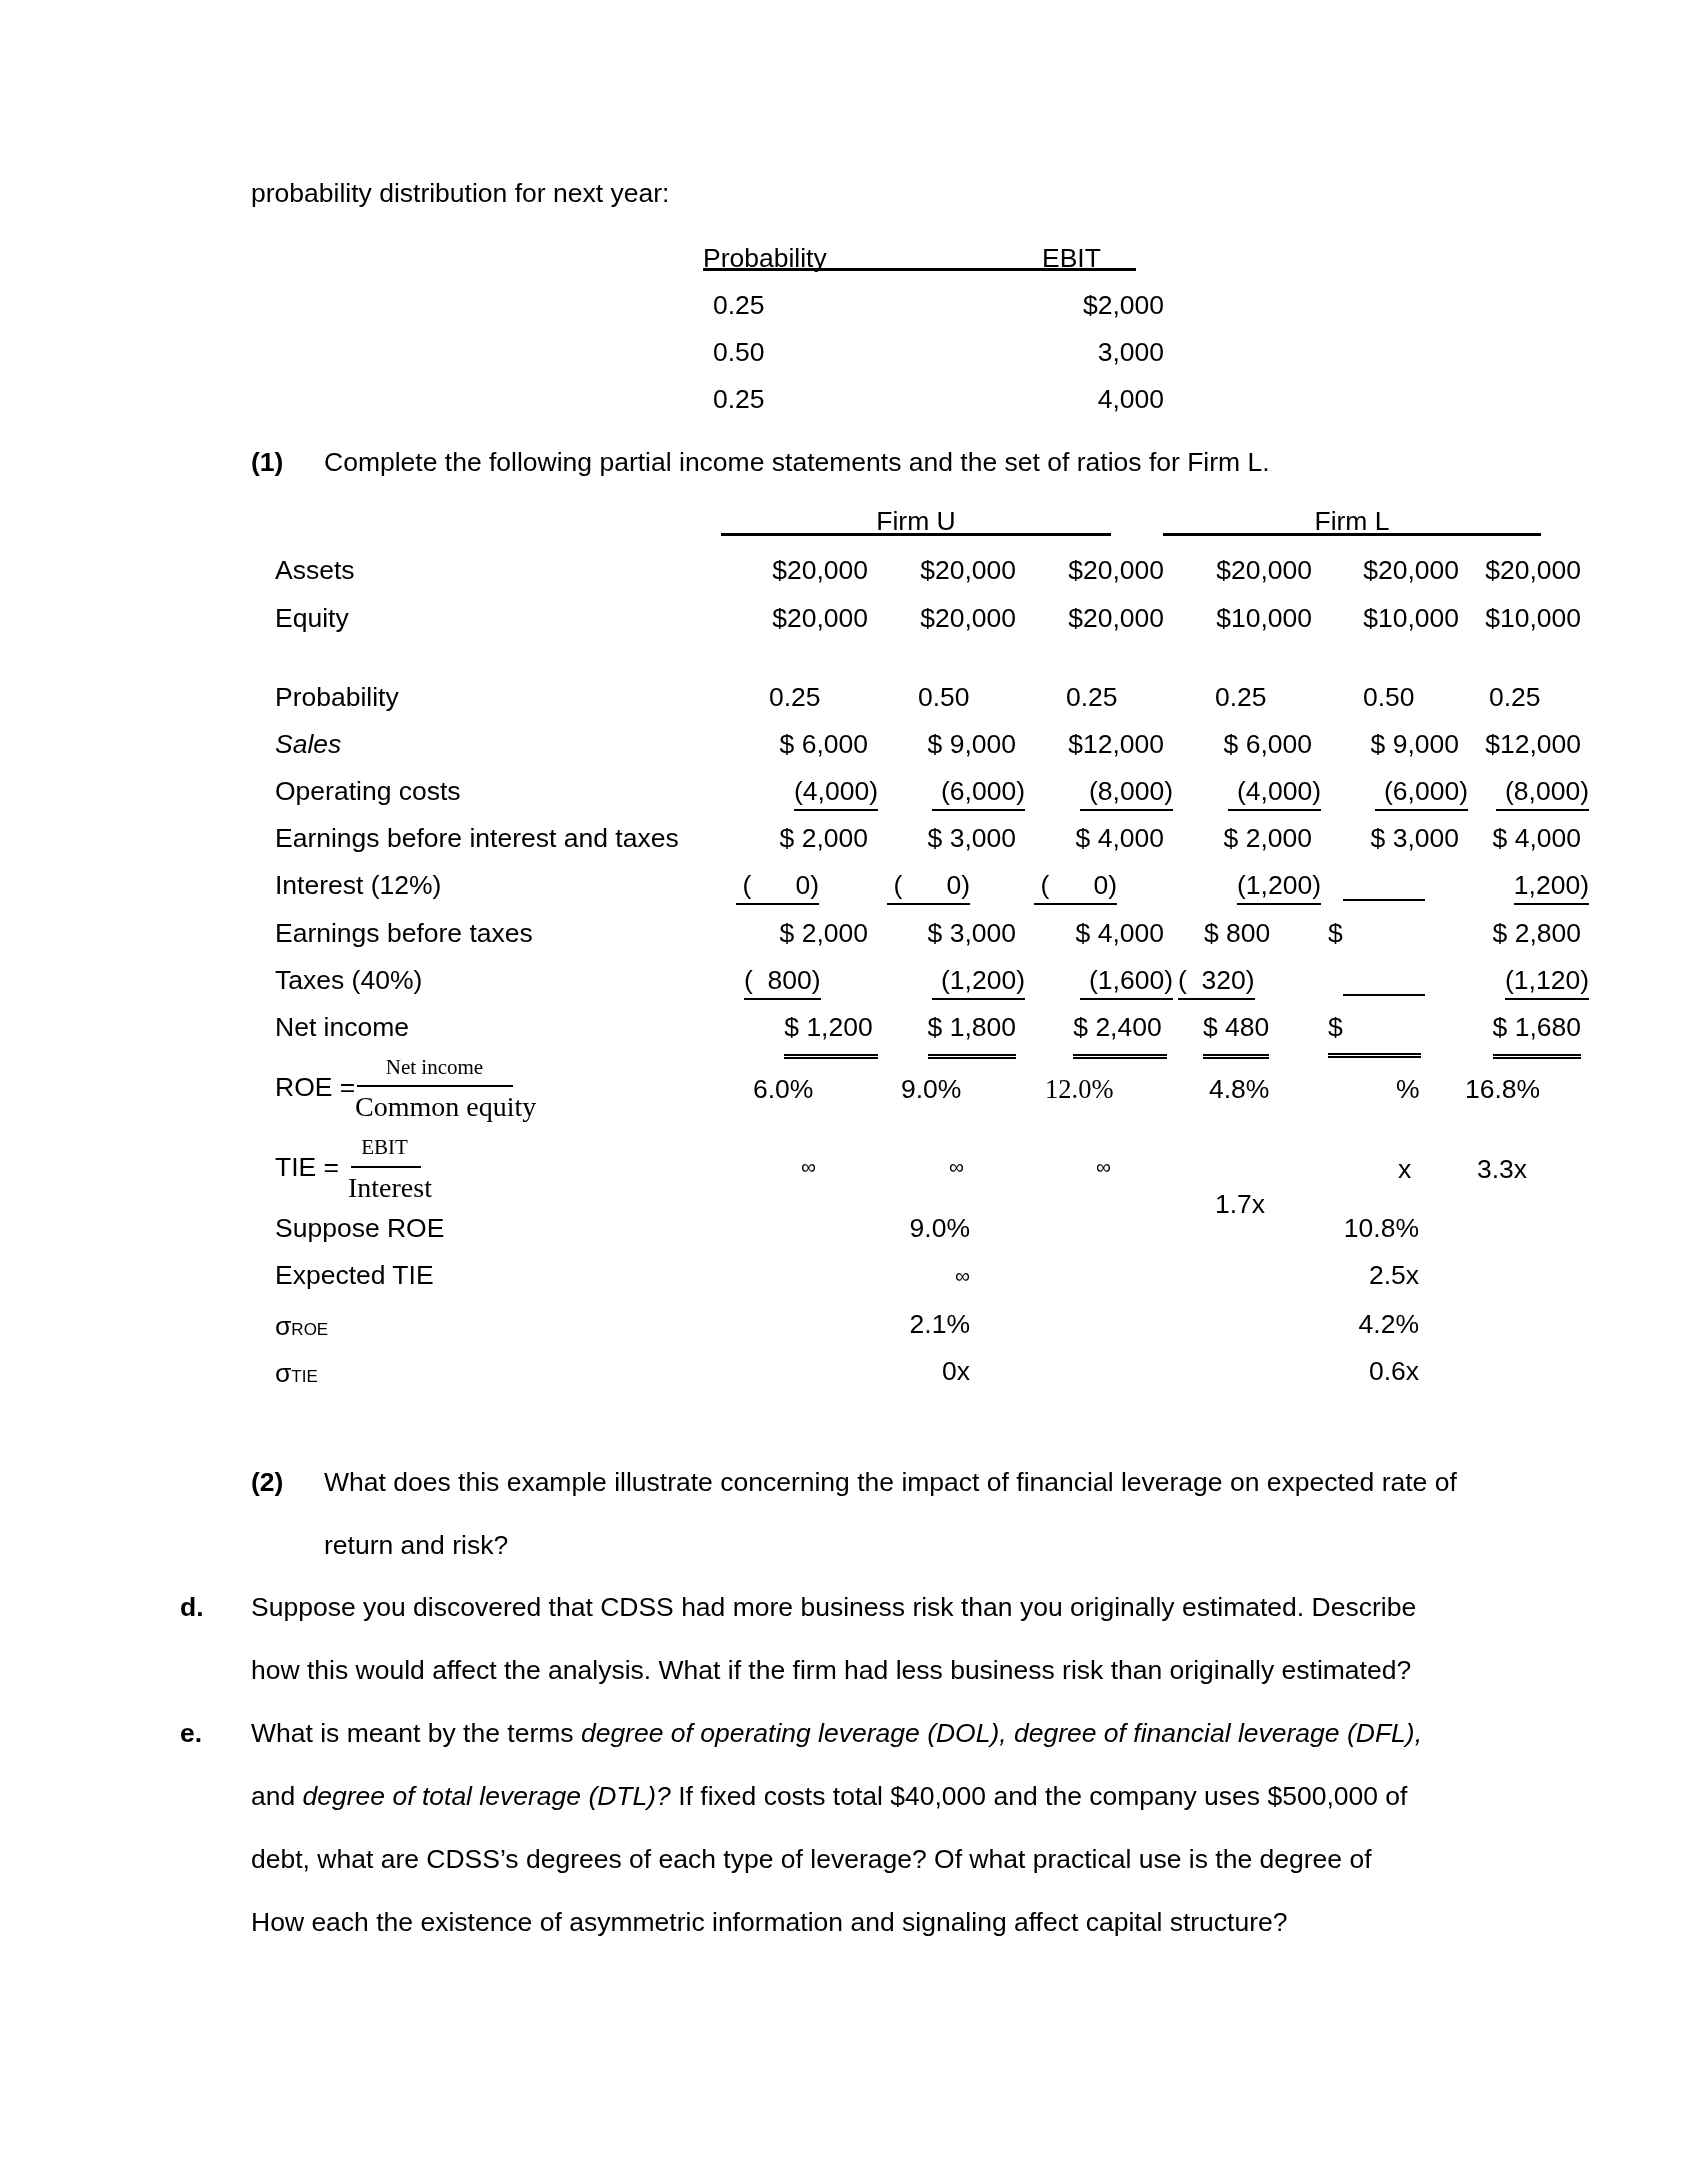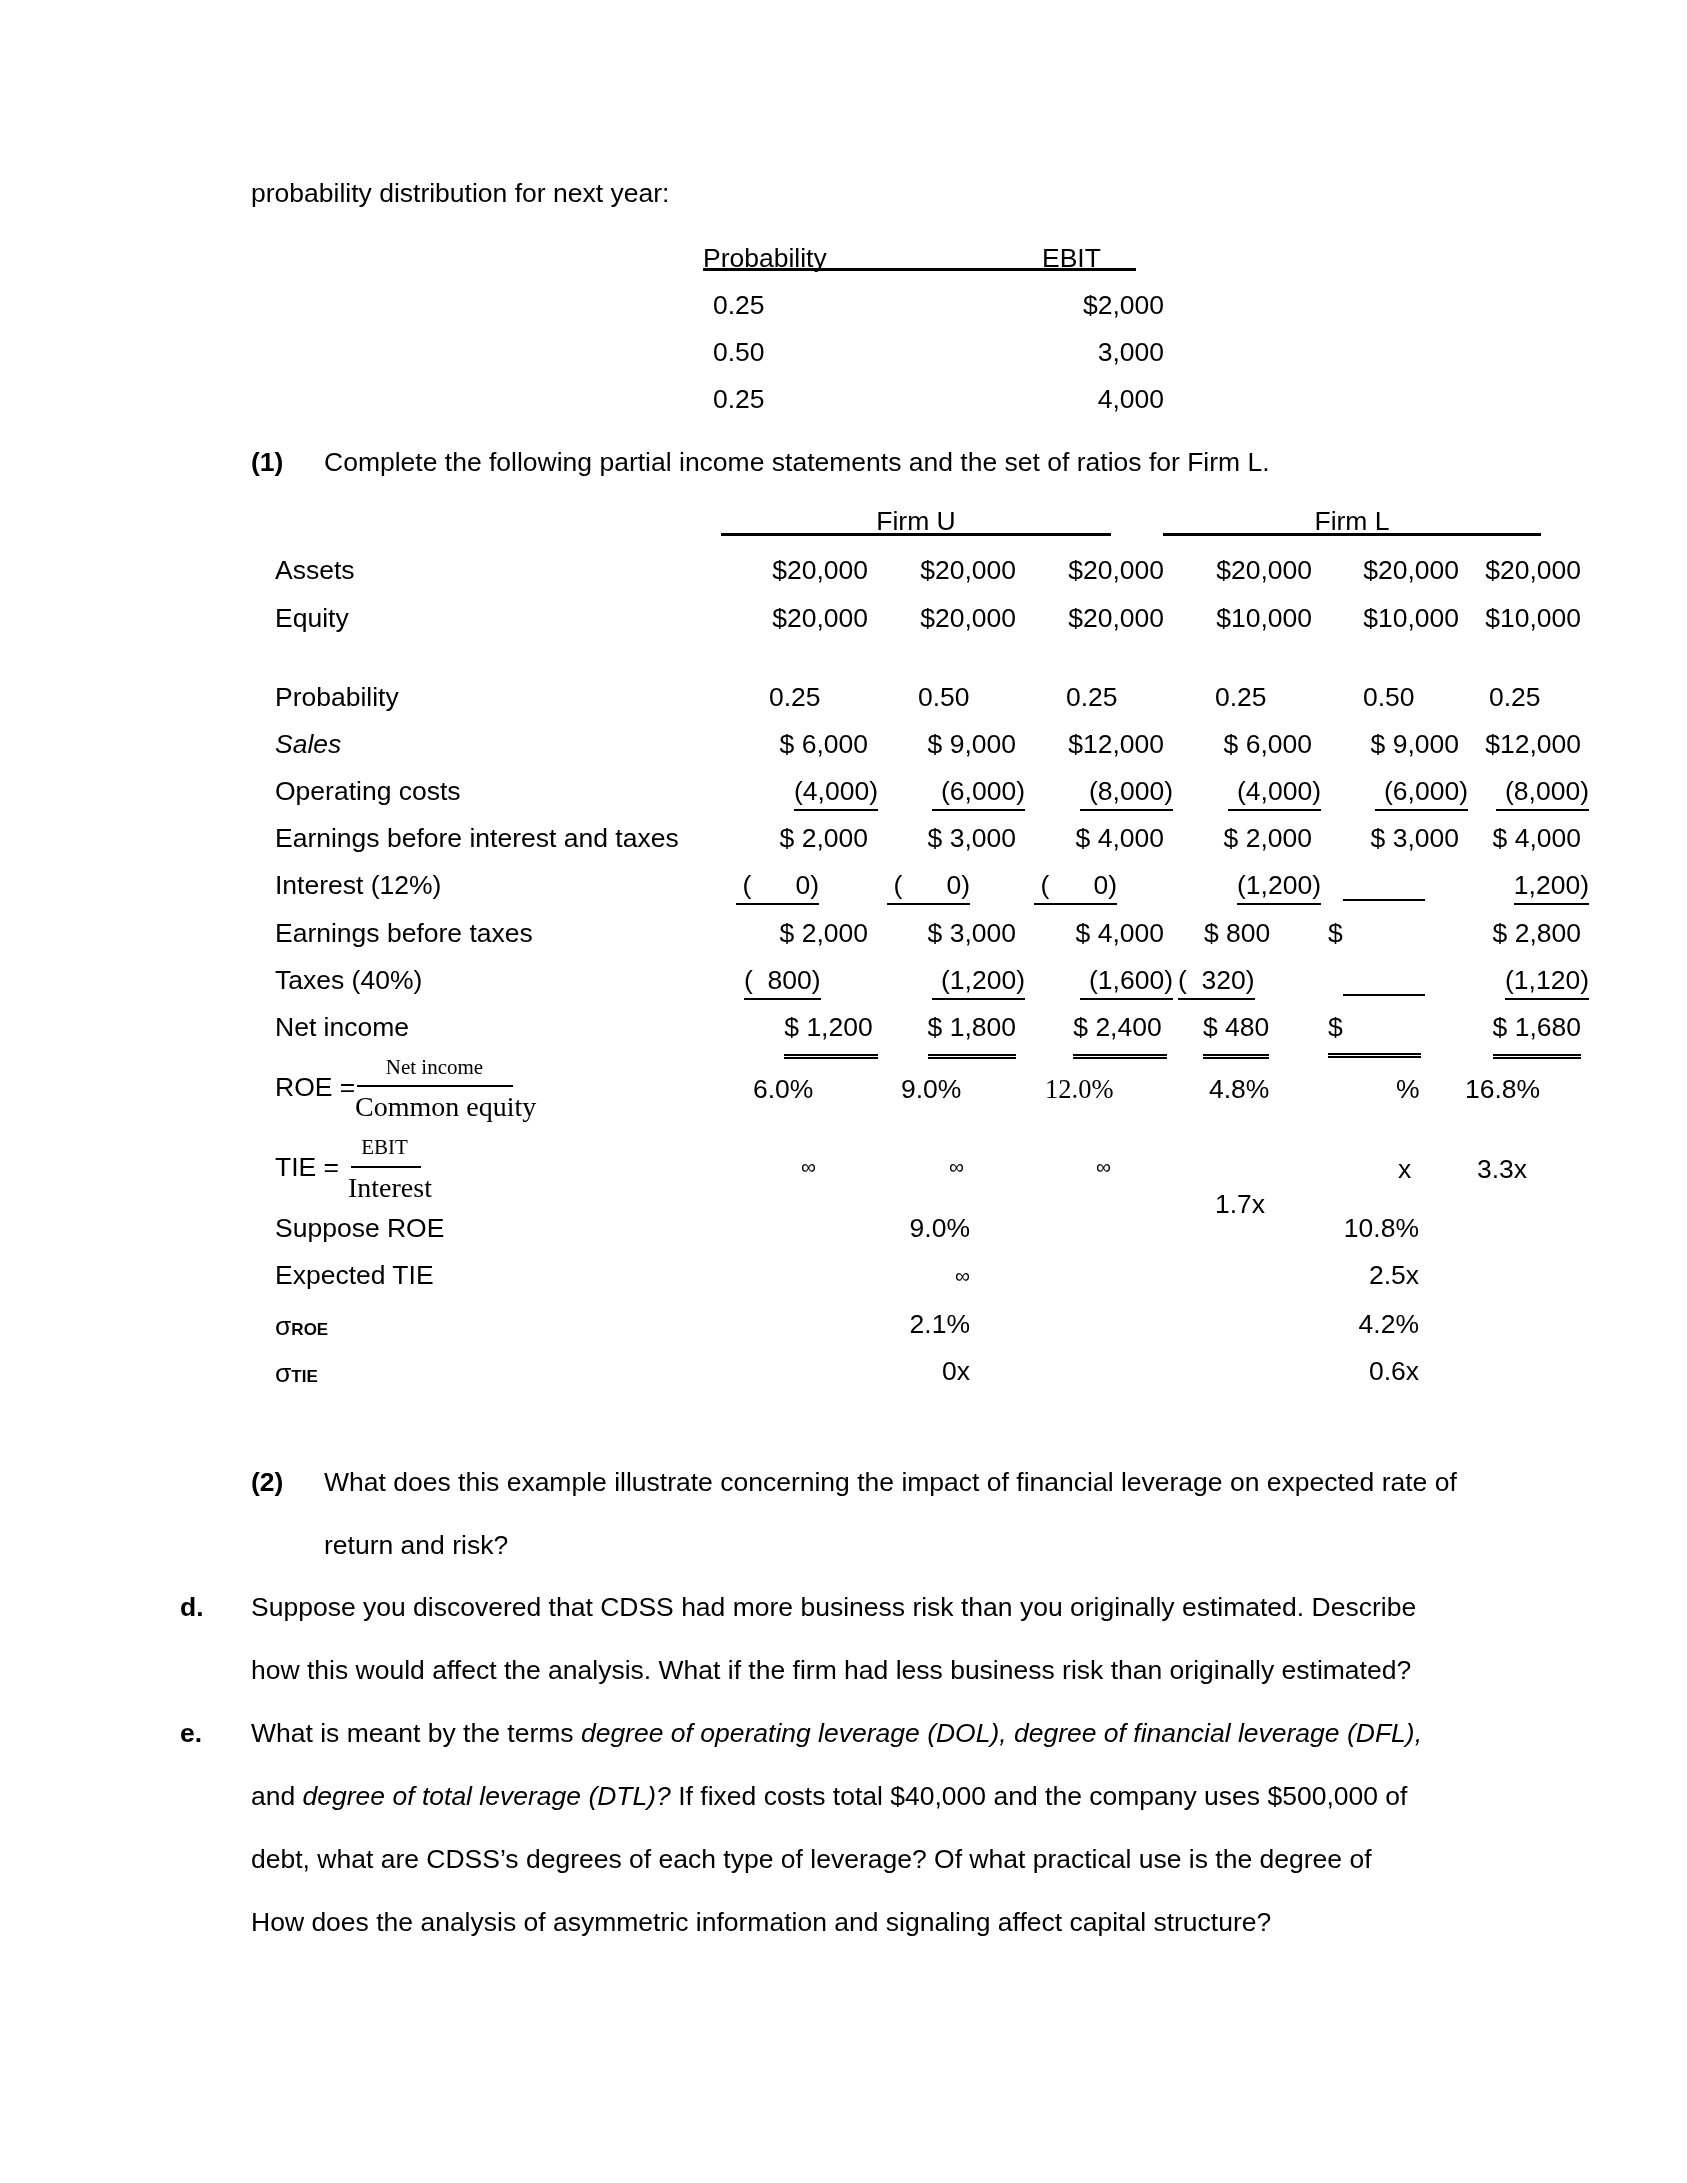--- a/index.html
+++ b/index.html
@@ -8,21 +8,21 @@
   .abs { position:absolute; white-space:nowrap; line-height:1; }
   .r { text-align:right; }
   .c { text-align:center; }
   .ul { border-bottom:2.6px solid #000; padding-bottom:2.6px; }
   .dul { border-bottom:5.3px double #000; padding-bottom:12px; }
   .blank { display:inline-block; border-bottom:2.6px solid #000; }
   .serif { font-family:"Liberation Serif", serif; }
   .bold { font-weight:bold; }
   .it { font-style:italic; }
   .rule { position:absolute; height:2.6px; background:#000; }
-  .sub { font-size:17px;font-weight:bold; }
+  .sub { font-size:17px; }
 </style>
 </head>
 <body>
 
 <div class="abs" style="left:251px;top:180px;">probability distribution for next year:</div>
 
 <div>
   <div class="abs" style="left:703px;top:245px;">Probability</div>
   <div class="abs" style="left:1042px;top:245px;">EBIT</div>
   <div class="rule" style="left:703px;top:268px;width:433px;"></div>
@@ -173,14 +173,14 @@
 <div class="abs" style="left:324px;top:1532px;">return and risk?</div>
 
 <div class="abs bold" style="left:180px;top:1594px;">d.</div>
 <div class="abs" style="left:251px;top:1594px;">Suppose you discovered that CDSS had more business risk than you originally estimated. Describe</div>
 <div class="abs" style="left:251px;top:1657px;">how this would affect the analysis. What if the firm had less business risk than originally estimated?</div>
 
 <div class="abs bold" style="left:180px;top:1720px;">e.</div>
 <div class="abs" style="left:251px;top:1720px;"><span>What is meant by the terms </span><span class="it">degree of operating leverage (DOL), degree of financial leverage (DFL),</span></div>
 <div class="abs" style="left:251px;top:1783px;"><span>and </span><span class="it">degree of total leverage (DTL)?</span><span> If fixed costs total $40,000 and the company uses $500,000 of</span></div>
 <div class="abs" style="left:251px;top:1846px;">debt, what are CDSS’s degrees of each type of leverage? Of what practical use is the degree of</div>
-<div class="abs" style="left:251px;top:1909px;">How does the analysis of asymmetric information and signaling affect capital structure?</div>
+<div class="abs" style="left:251px;top:1909px;">How each the existence of asymmetric information and signaling affect capital structure?</div>
 
 
 </body></html>

